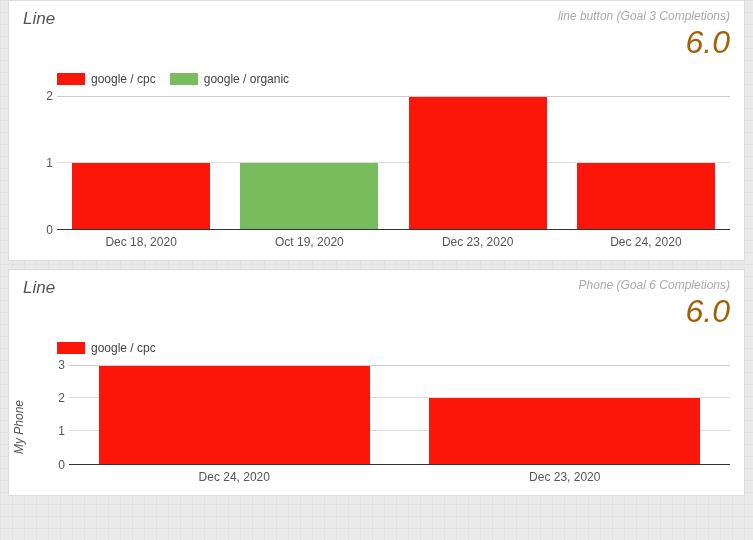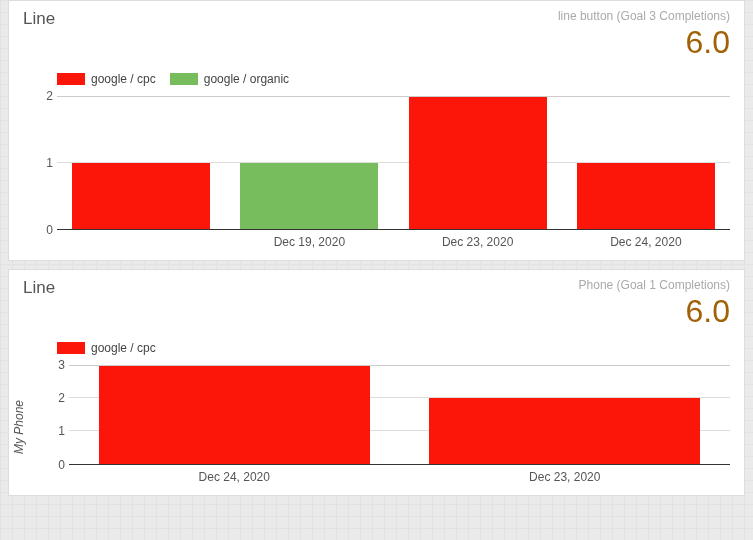--- a/index.html
+++ b/index.html
@@ -21,20 +21,21 @@
     margin: 0 8px 8px 8px;
     border: 1px solid #ddd;
     position: relative;
   }
   .panel-header {
     display: flex;
     justify-content: space-between;
     align-items: flex-start;
     padding: 8px 14px 0 14px;
     color: #555;
+    font-style: italic;
   }
   .panel-title {
     font-size: 17px;
     font-weight: 400;
     color: #555;
   }
   .panel-right {
     text-align: right;
     line-height: 1.2;
   }
@@ -159,43 +160,44 @@
   </div>
   <div class="chart-area" id="chart-0" style="height: 158px;">
       <div class="ytick" style="bottom: 24px; left: 0px; transform: translateY(50%);">0</div>
       <div class="ytick" style="bottom: 91px; left: 0px; transform: translateY(50%);">1</div>
       <div class="ytick" style="bottom: 158px; left: 0px; transform: translateY(50%);">2</div>
       <div class="plot" style="left: 34px; height: 134px; bottom: 24px;">
         <div class="gridline" style="bottom: 50%;"></div>
         <div class="bars-row">
           <div class="bar-slot">
             <div class="bar" style="background: rgb(251, 22, 9); height: 50%;"></div>
+            <div class="xtick">Dec 18, 2020</div>
           </div>
           <div class="bar-slot">
             <div class="bar" style="background: rgb(120, 189, 93); height: 50%;"></div>
-            <div class="xtick">Dec 19, 2020</div>
+            <div class="xtick">Oct 19, 2020</div>
           </div>
           <div class="bar-slot">
             <div class="bar" style="background: rgb(251, 22, 9); height: 100%;"></div>
             <div class="xtick">Dec 23, 2020</div>
           </div>
           <div class="bar-slot">
             <div class="bar" style="background: rgb(251, 22, 9); height: 50%;"></div>
             <div class="xtick">Dec 24, 2020</div>
           </div>
         </div>
       </div>
     </div>
 </div>
 
 <div class="panel" id="panel-1">
   <div class="panel-header">
     <div class="panel-title">Line</div>
     <div class="panel-right">
-      <div class="panel-sub">Phone (Goal 1 Completions)</div>
+      <div class="panel-sub">Phone (Goal 6 Completions)</div>
       <div class="panel-value">6.0</div>
     </div>
   </div>
   <div class="legend">
     <div class="legend-item">
       <span class="swatch" style="background:#fb1609"></span>
       <span>google / cpc</span>
     </div>
   </div>
   <div class="chart-area" id="chart-1" style="height: 124px;">

